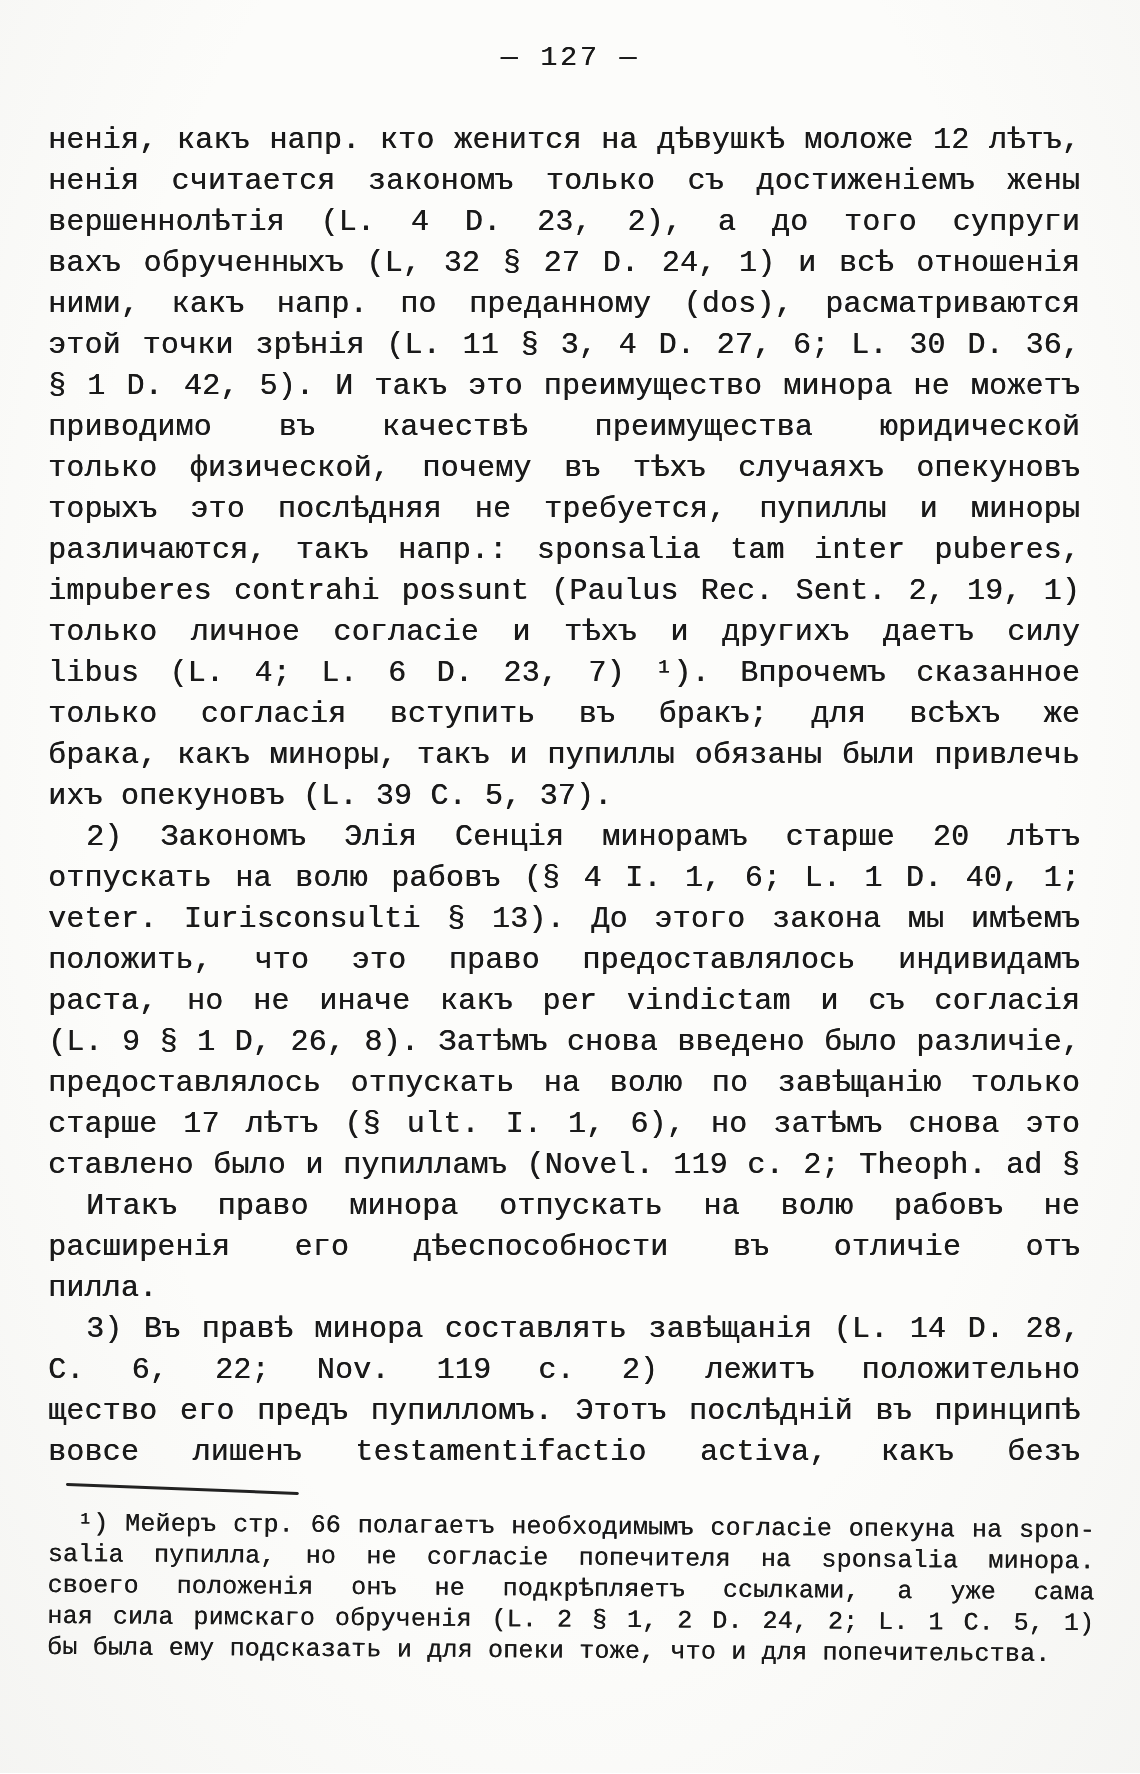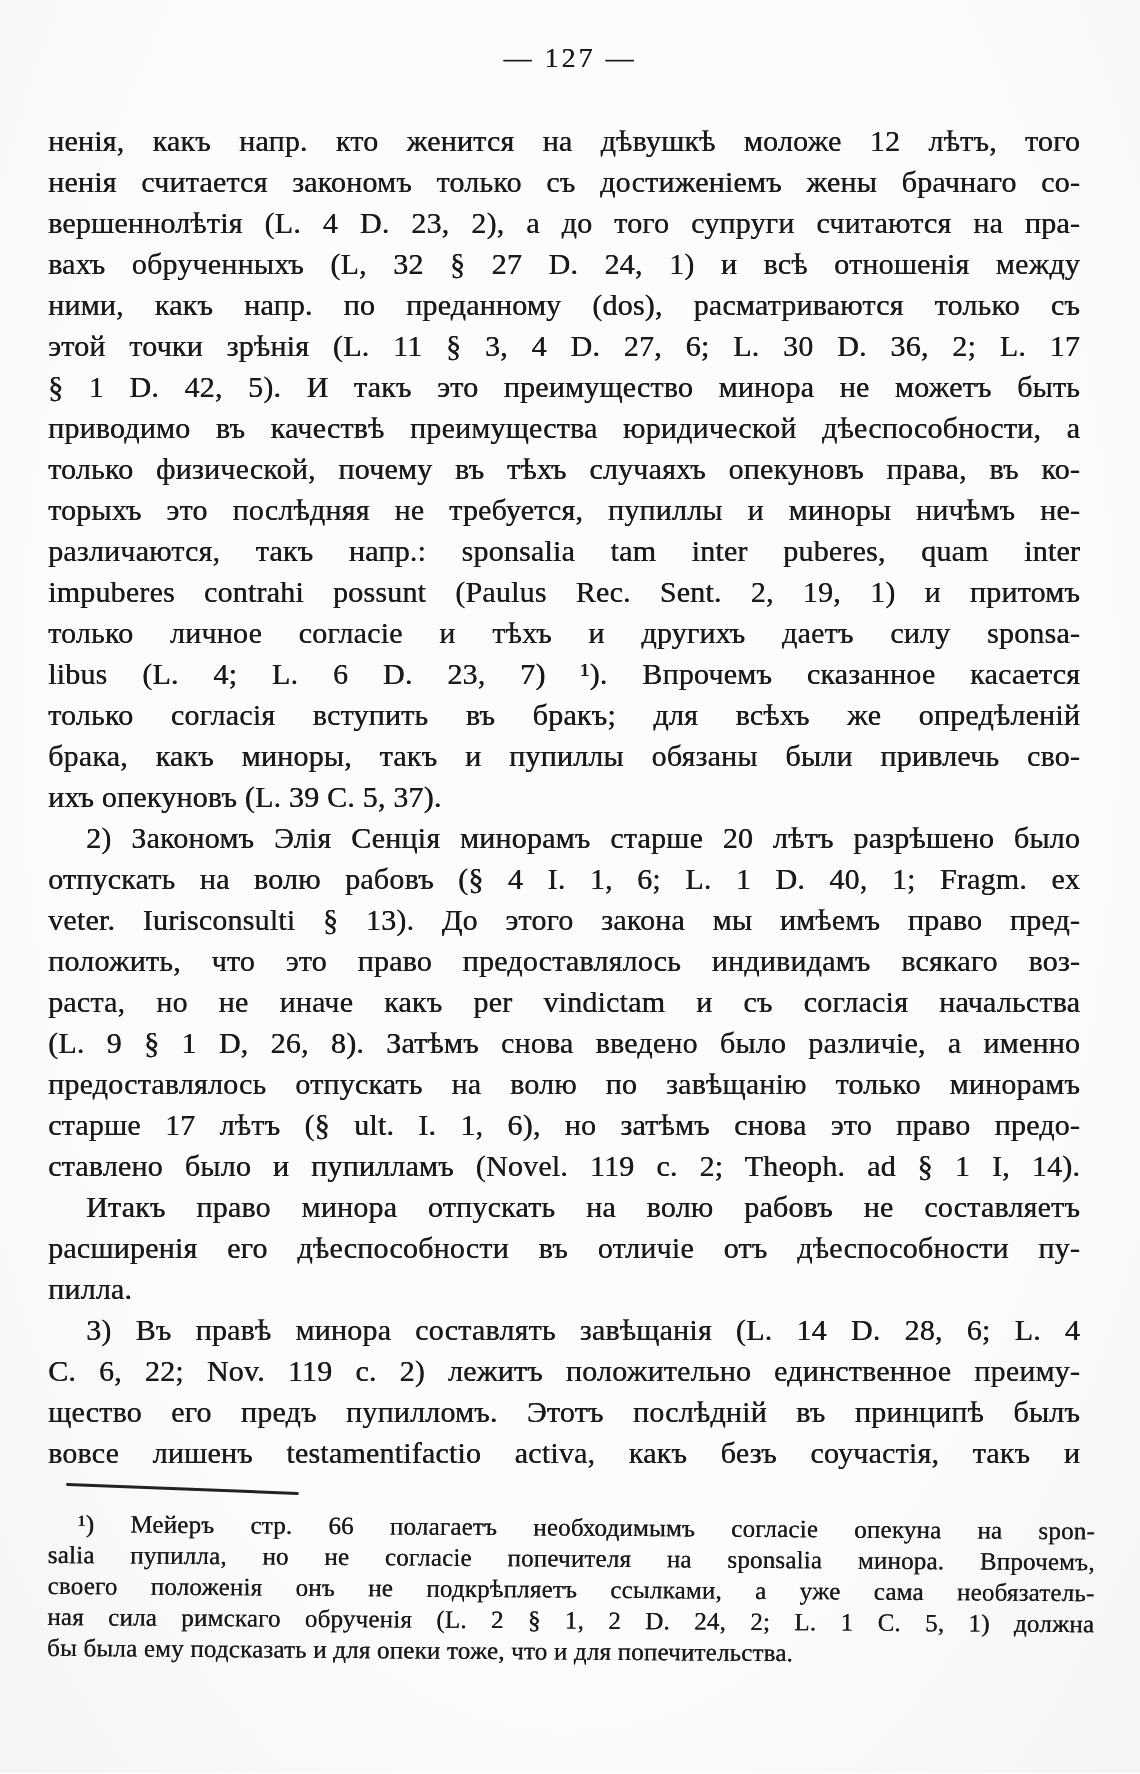--- a/index.html
+++ b/index.html
@@ -13,21 +13,21 @@
     background: #ffffff;
   }
   .page {
     position: relative;
     width: 1140px;
     height: 1773px;
     background:
       radial-gradient(ellipse at 50% 40%, rgba(255,255,255,0) 60%, rgba(190,190,185,0.12) 100%),
       var(--paper);
     color: var(--ink);
-    font-family: Liberation Serif, serif;
+    font-family: Liberation Mono, monospace;
     overflow: hidden;
   }
   .page-number {
     padding-top: 40px;
     text-align: center;
     font-size: 28px;
     letter-spacing: 3px;
     line-height: 36px;
     text-shadow: 0.35px 0 0 currentColor;
   }

